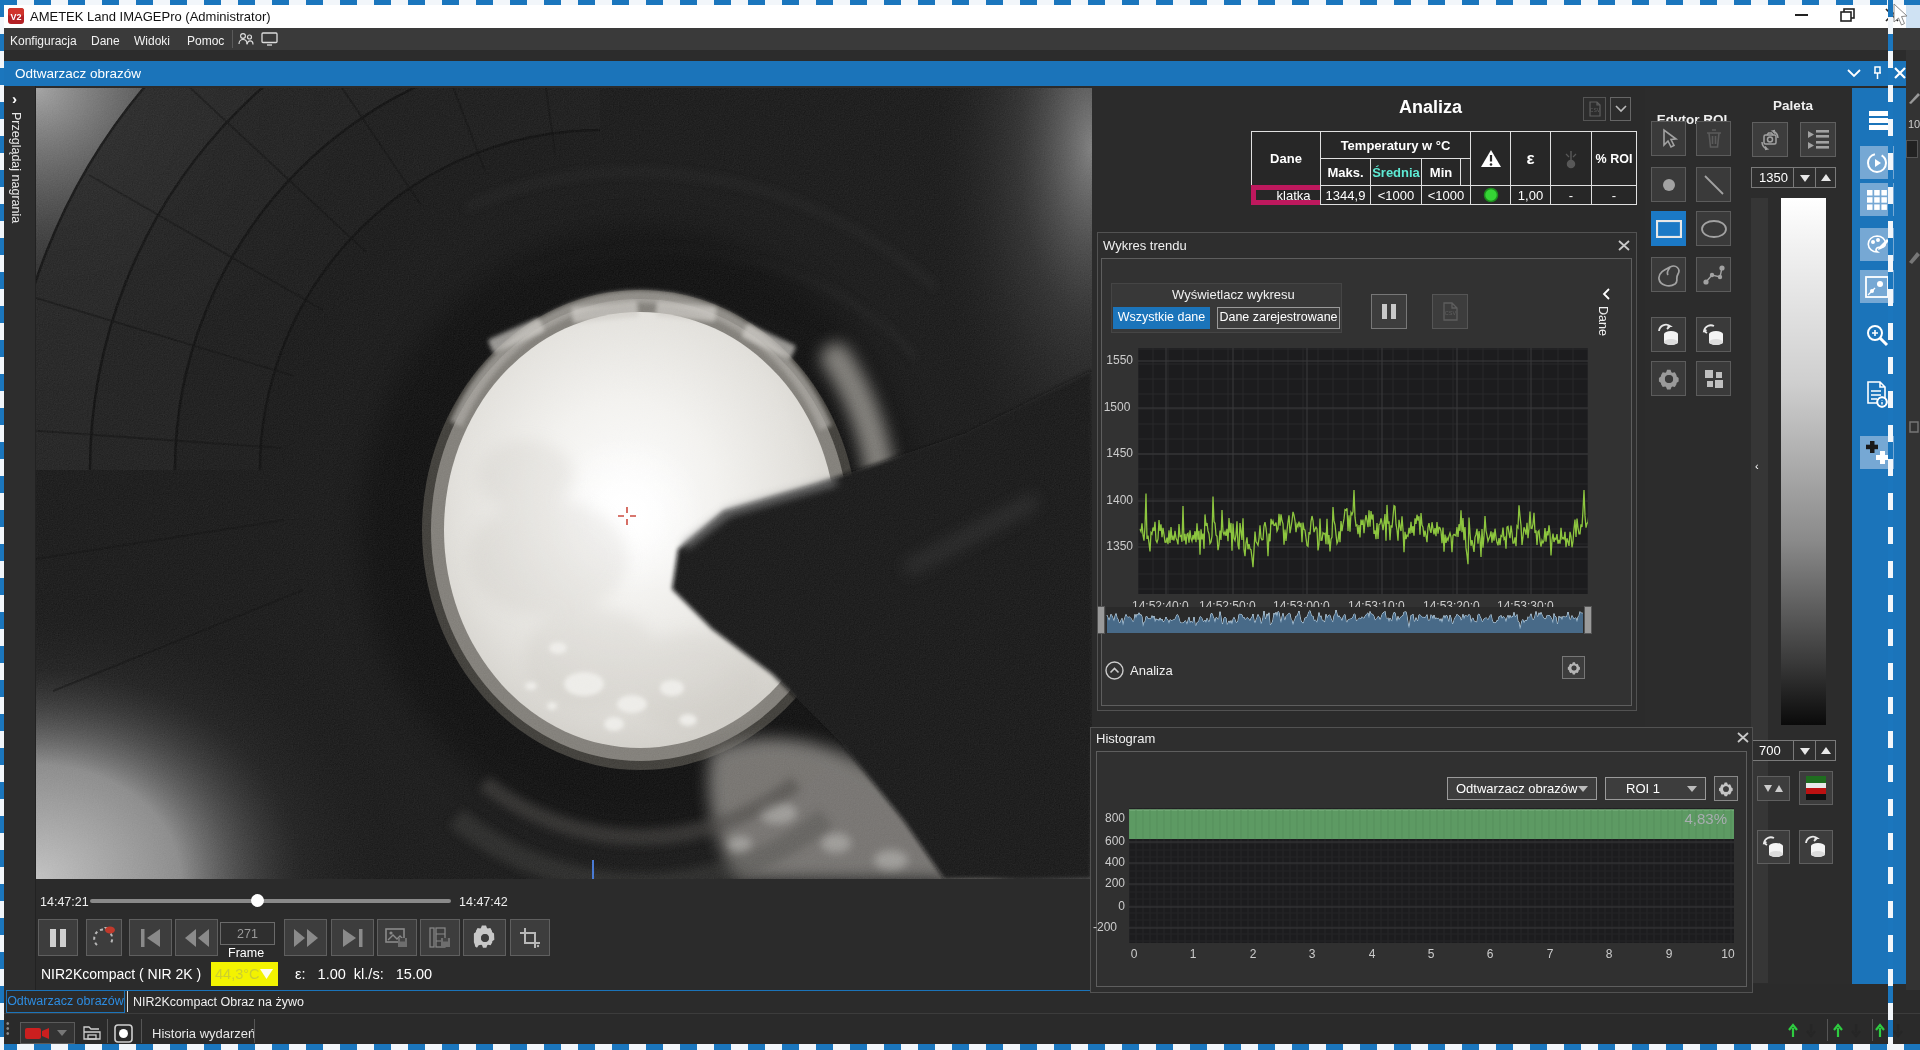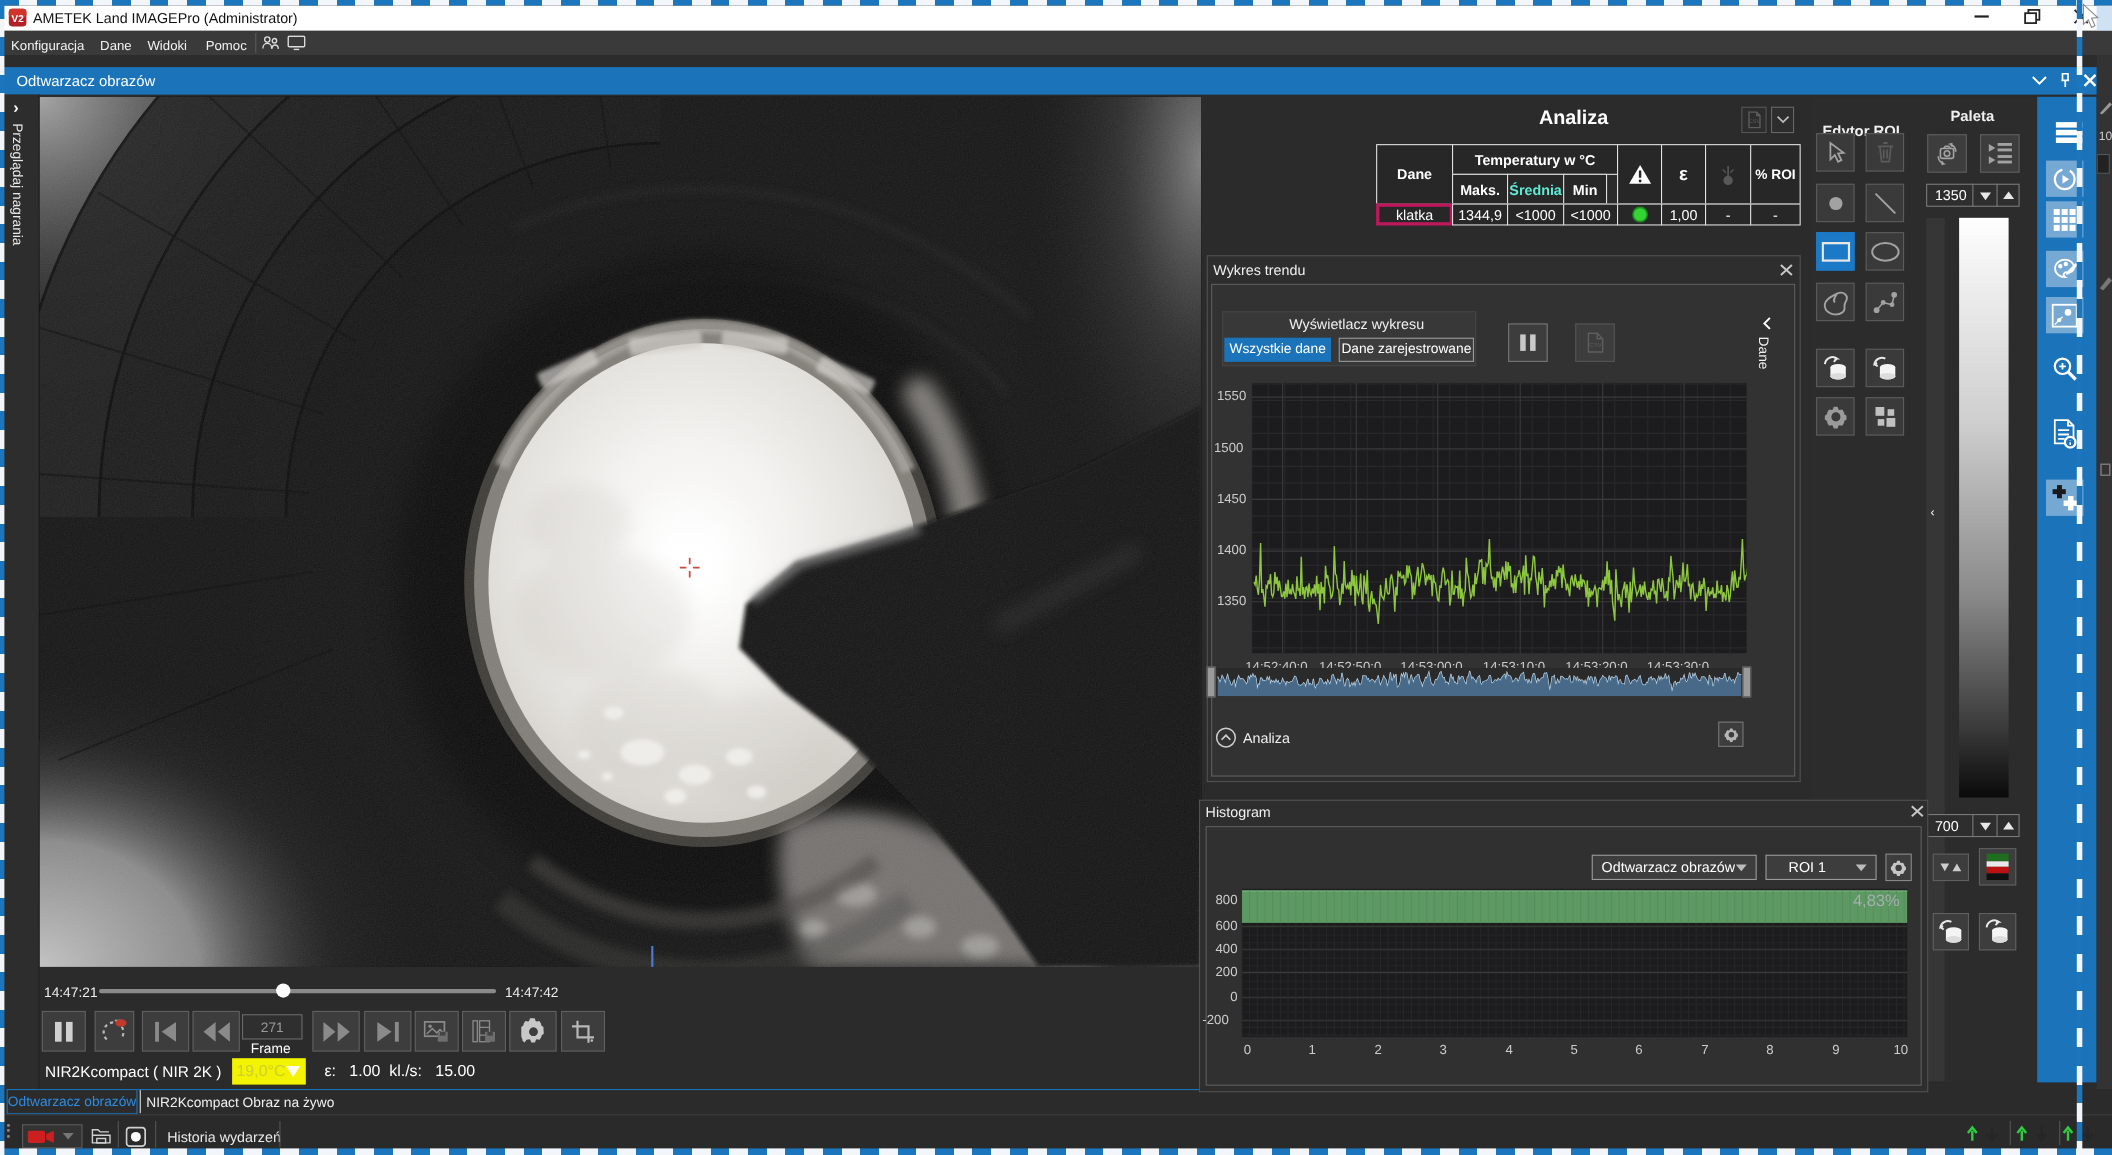--- a/index.html
+++ b/index.html
@@ -267,21 +267,21 @@
       </svg>
     </div>
 <div class="btn" style="left:510px;top:919px;width:40px;height:37px;">
       <svg width="22" height="22" fill="none" stroke="#b8b8b8" stroke-width="2">
         <path d="M6 1 V16 H21 M1 6 H16 V21"></path>
         <circle cx="19" cy="19" r="1.2" fill="#b8b8b8" stroke="none"></circle>
       </svg>
     </div>
 <div class="abs" style="left:41px;top:966px;font-size:14px;color:#fff">NIR2Kcompact ( NIR 2K )</div>
 <div class="abs" style="left:211px;top:962px;width:67px;height:24px;background:#f3f300"></div>
-<div class="abs" style="left:215px;top:966px;font-size:14.5px;color:#cccf2e">19,0°C</div>
+<div class="abs" style="left:215px;top:966px;font-size:14.5px;color:#cccf2e">44,3°C</div>
 <svg class="abs" style="left:259px;top:968px" width="15" height="12">
       <path d="M1 1 L14 1 L7.5 11 Z" fill="#fdfdf0"></path>
     </svg>
 <div class="abs" style="left:295px;top:966px;font-size:14.5px;color:#fff">ε:&nbsp;&nbsp; 1.00&nbsp; kl./s:&nbsp;&nbsp; 15.00</div>
 <div class="abs" style="left:0;top:990px;width:1920px;height:23px;background:#2b2b2b"></div>
 <div class="abs" style="left:125px;top:990px;width:1619px;height:1px;background:#1b74ba"></div>
 <div class="abs" style="left:6px;top:990px;width:119px;height:23px;border:1px solid #1b74ba;background:#2b2b2b;color:#2d8ce0;font-size:12.5px;text-align:center;line-height:21px">Odtwarzacz obrazów</div>
 <div class="abs" style="left:127px;top:991px;width:1px;height:21px;background:#ddd"></div>
 <div class="abs" style="left:133px;top:995px;font-size:12.5px;color:#f0f0f0">NIR2Kcompact Obraz na żywo</div>
 <div class="abs" style="left:0;top:1013px;width:1920px;height:31px;background:#2a2a2a;border-top:1px solid #3c3c3c"></div>
@@ -574,21 +574,21 @@
     </div>
 <div class="abs" style="left:1510px;top:131px;width:41px;height:55px;border:1px solid #e0e0e0;background:#272727;color:#fff;font-size:17px;font-weight:bold;display:flex;align-items:center;justify-content:center;">ε</div>
 <div class="abs" style="left:1550px;top:131px;width:42px;height:55px;border:1px solid #e0e0e0;background:#272727;color:#fff;font-size:12.5px;display:flex;align-items:center;justify-content:center;">
       <svg width="16" height="20" fill="none" stroke="#585858" stroke-width="1.5">
         <path d="M8 2 v10"></path>
         <circle cx="8" cy="15" r="3.5" fill="#585858"></circle>
         <path d="M3 5 l3 3 M13 5 l-3 3" stroke-width="1.2"></path>
       </svg>
     </div>
 <div class="abs" style="left:1591px;top:131px;width:46px;height:55px;border:1px solid #e0e0e0;background:#272727;color:#fff;font-size:12.5px;font-weight:bold;display:flex;align-items:center;justify-content:center;">% ROI</div>
-<div class="abs" style="left:1251px;top:185px;width:70px;height:20px;border:3px solid #be185d;background:#272727;color:#fff;font-size:13px;display:flex;align-items:center;justify-content:center;">klatka</div>
+<div class="abs" style="left:1251px;top:185px;width:85px;height:20px;border:5px solid #be185d;background:#272727;color:#fff;font-size:13px;display:flex;align-items:center;justify-content:center;">klatka</div>
 <div class="abs" style="left:1320px;top:185px;width:51px;height:20px;border:1px solid #e0e0e0;background:#272727;color:#fff;font-size:13px;display:flex;align-items:center;justify-content:center;">1344,9</div>
 <div class="abs" style="left:1370px;top:185px;width:52px;height:20px;border:1px solid #e0e0e0;background:#272727;color:#fff;font-size:13px;display:flex;align-items:center;justify-content:center;">&lt;1000</div>
 <div class="abs" style="left:1421px;top:185px;width:50px;height:20px;border:1px solid #e0e0e0;background:#272727;color:#fff;font-size:13px;display:flex;align-items:center;justify-content:center;">&lt;1000</div>
 <div class="abs" style="left:1470px;top:185px;width:41px;height:20px;border:1px solid #e0e0e0;background:#272727;color:#fff;font-size:12.5px;display:flex;align-items:center;justify-content:center;">
       <svg width="16" height="16">
         <circle cx="8" cy="8" r="6.5" fill="#35d435" stroke="#1d8a1d" stroke-width="1.5"></circle>
       </svg>
     </div>
 <div class="abs" style="left:1510px;top:185px;width:41px;height:20px;border:1px solid #e0e0e0;background:#272727;color:#fff;font-size:13px;display:flex;align-items:center;justify-content:center;">1,00</div>
 <div class="abs" style="left:1550px;top:185px;width:42px;height:20px;border:1px solid #e0e0e0;background:#272727;color:#fff;font-size:13px;display:flex;align-items:center;justify-content:center;">-</div>

